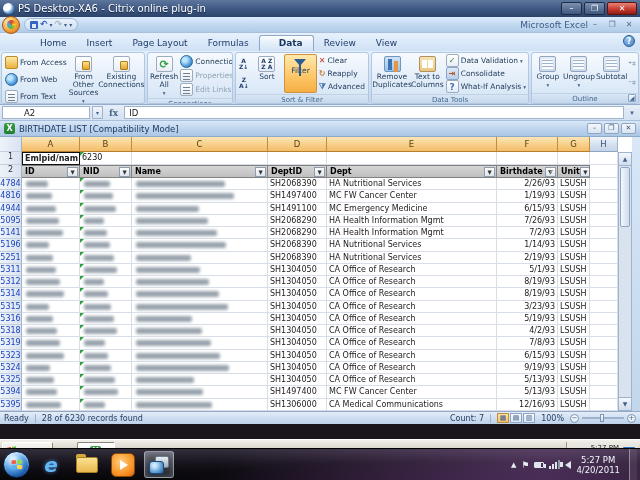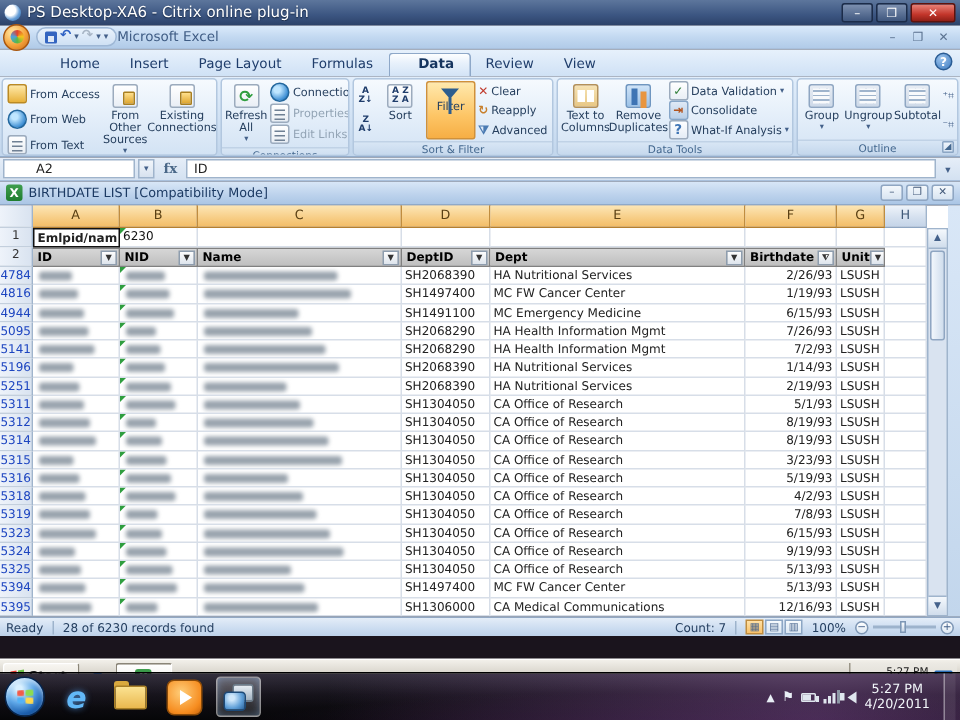--- a/index.html
+++ b/index.html
@@ -26,21 +26,21 @@
     display:flex;align-items:center;justify-content:center;}
   .orb-logo{width:9px;height:9px;border-radius:50%;background:conic-gradient(#e3402c,#f4c41c,#57b847,#4aa3e0,#e3402c);}
   .qat{display:flex;align-items:center;gap:2px;background:linear-gradient(#e9f2fc,#cfe0f3);
     border:1px solid #9fb8d6;border-radius:8px;padding:0 5px;height:13px;}
   .qat .ic{font-size:9px;line-height:9px;}
   .floppy{width:8px;height:8px;background:#3465c0;border-radius:1px;position:relative;}
   .floppy:after{content:"";position:absolute;left:2px;top:3px;width:4px;height:4px;background:#dfe8f5;}
   .undo{color:#2f62c4;font-weight:bold;}
   .redo{color:#a9b6c6;font-weight:bold;}
   .qat-dd{font-size:6px;color:#45618a;}
-  .xl-title-text{flex:1;text-align:left;color:#3c5option1;color:#3f5c84;font-size:9px;}
+  .xl-title-text{flex:1;text-align:right;color:#3c5option1;color:#3f5c84;font-size:9px;}
   .xl-ctrls{display:flex;gap:3px;margin-right:4px;color:#5a718f;font-size:8px;}
   .xl-ctrls span{width:14px;text-align:center;}
 
   
   .tabs{position:absolute;top:33px;left:0;width:640px;height:18px;
     background:linear-gradient(#e7f1fc,#cfe1f5);display:flex;align-items:flex-end;padding-left:30px;}
   .tab{padding:2px 10px 3px;color:#1f3d6b;font-size:9px;}
   .tab.active{background:linear-gradient(#fdfeff,#e8f1fb 40%,#d2e3f6);border:1px solid #8ea8c8;border-bottom:none;
     border-radius:3px 3px 0 0;font-weight:bold;color:#16355f;padding-left:19px;}
   .help-btn{position:absolute;right:5px;top:2px;width:12px;height:12px;border-radius:50%;
@@ -388,26 +388,26 @@
               <span>Advanced</span>
             </span>
         </div>
       </div>
       <div class="grp-label">Sort &amp; Filter</div>
     </div>
 
     <div class="grp" style="width:158px">
       <div class="grp-body">
         <div class="bbtn narrow">
+          <span class="ic16 ic-dup"></span>
+          <span class="lbl">Remove Duplicates</span>
+        </div>
+        <div class="bbtn narrow">
           <span class="ic16 ic-cols"></span>
           <span class="lbl">Text to Columns</span>
-        </div>
-        <div class="bbtn narrow">
-          <span class="ic16 ic-dup"></span>
-          <span class="lbl">Remove Duplicates</span>
         </div>
         <div class="vstack">
           <span class="sbtn">
               <span class="ic12 ic-dv">✓</span>
               <span>Data Validation</span>
               <span class="dd6">▾</span>
             </span>
           <span class="sbtn">
               <span class="ic12 ic-cons">⇥</span>
               <span>Consolidate</span>

